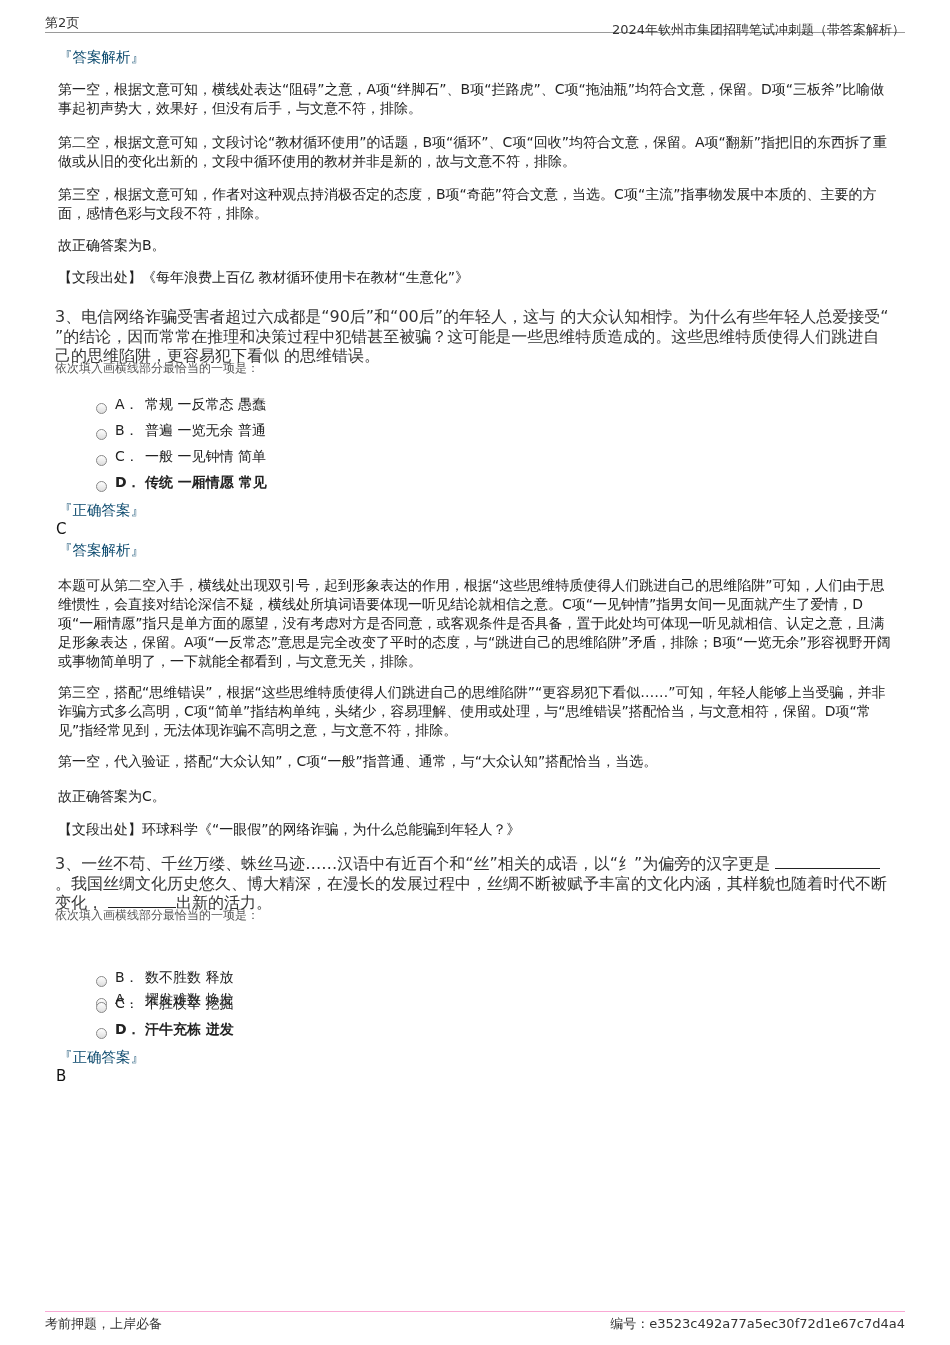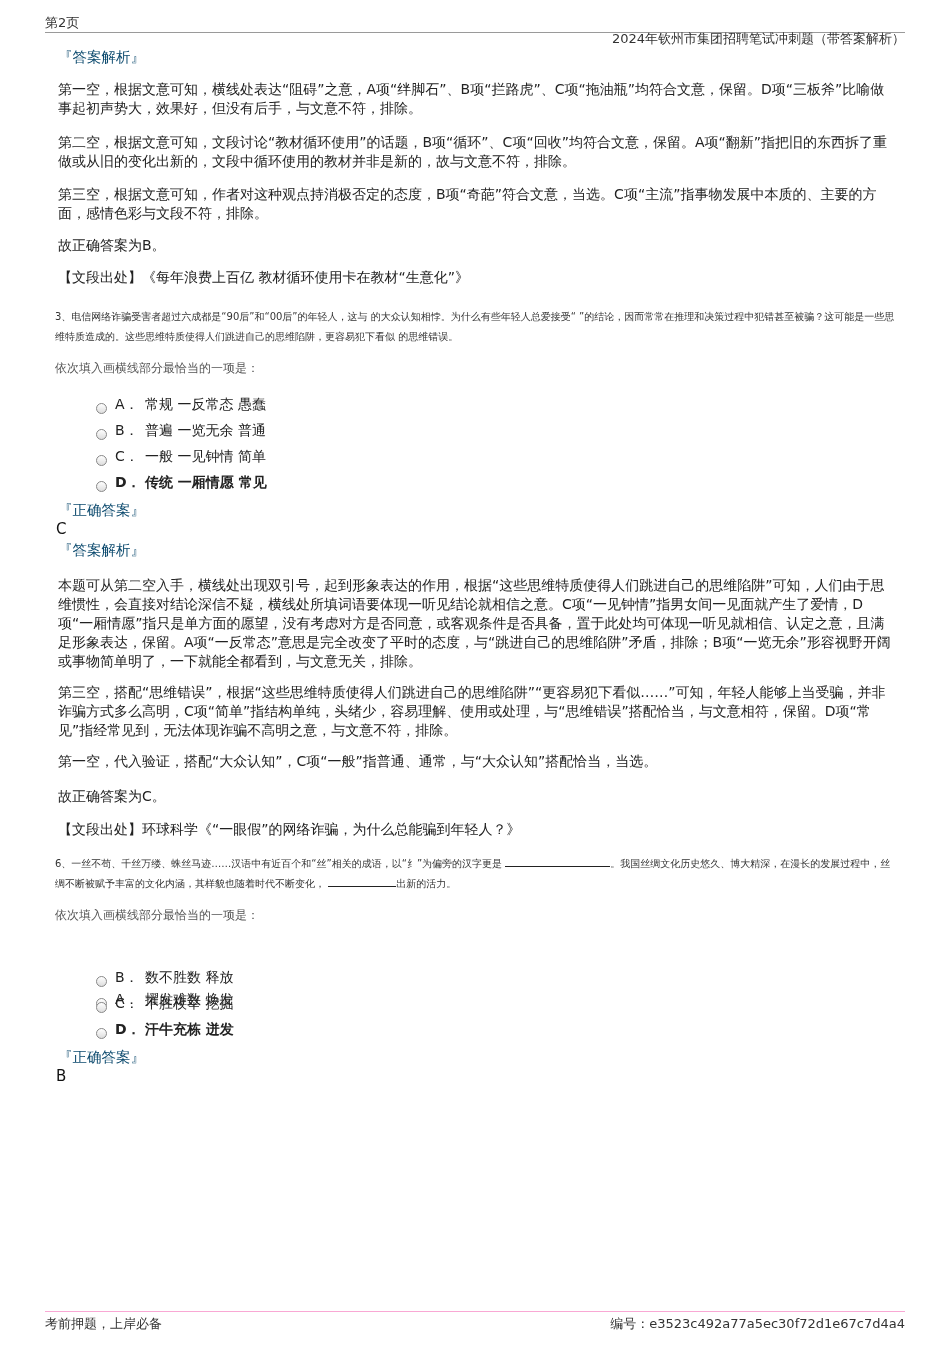--- a/index.html
+++ b/index.html
@@ -7,32 +7,32 @@
     width: 950px; height: 1345px; position: relative; overflow: hidden;
     font-family: "DejaVu Sans", "Liberation Sans", sans-serif;
     color: #222;
   }
   .header {
     position: absolute; left: 45px; right: 45px; top: 14px; height: 18px;
     border-bottom: 1px solid #9a9a9a;
     font-size: 13px; color: #333;
   }
   .header .left { position: absolute; left: 0; top: 0; }
-  .header .right { position: absolute; right: 0; top: 16px; margin-left: 40px; }
+  .header .right { position: absolute; right: 0; top: 7px; margin-left: 40px; }
   .footer {
     position: absolute; left: 45px; right: 45px; top: 1311px; height: 18px;
     border-top: 1px solid #f9a8d4;
     font-size: 13px; color: #333;
   }
   .footer .left { position: absolute; left: 0; top: 3px; }
   .footer .right { position: absolute; right: 0; top: 3px; }
   .abs { position: absolute; }
   .p { font-size: 14px; line-height: 19px; color: #222; width: 840px; }
   .tag { font-size: 14.5px; color: #0c4a6e; }
-  .q { font-size: 10px; line-height: 19.5px; color: #333; width: 840px; }
+  .q { font-size: 16px; line-height: 19.5px; color: #333; width: 840px; }
   .instr { font-size: 12px; color: #555; }
   .opt { position: absolute; left: 96px; font-size: 14px; height: 20px; color: #222; }
   .opt .radio {
     display: inline-block; width: 9px; height: 9px; border-radius: 50%;
     border: 1px solid #888; background: linear-gradient(#fff,#ddd);
     vertical-align: middle; margin-right: 8px; position: relative; top: 3px;
   }
   .opt .letter { display: inline-block; width: 30px; }
   .ans { font-size: 15px; color: #111; }
   .blank { display: inline-block; border-bottom: 1px solid #222; height: 12px; vertical-align: baseline; }
@@ -72,21 +72,21 @@
 <div class="abs ans" style="left:56px; top:520px;">C</div>
 <div class="abs tag" style="left:58px; top:541px;">『答案解析』</div>
 
 <div class="abs p" style="left:58px; top:576px;">本题可从第二空入手，横线处出现双引号，起到形象表达的作用，根据“这些思维特质使得人们跳进自己的思维陷阱”可知，人们由于思维惯性，会直接对结论深信不疑，横线处所填词语要体现一听见结论就相信之意。C项“一见钟情”指男女间一见面就产生了爱情，D项“一厢情愿”指只是单方面的愿望，没有考虑对方是否同意，或客观条件是否具备，置于此处均可体现一听见就相信、认定之意，且满足形象表达，保留。A项“一反常态”意思是完全改变了平时的态度，与“跳进自己的思维陷阱”矛盾，排除；B项“一览无余”形容视野开阔或事物简单明了，一下就能全都看到，与文意无关，排除。</div>
 <div class="abs p" style="left:58px; top:683px;">第三空，搭配“思维错误”，根据“这些思维特质使得人们跳进自己的思维陷阱”“更容易犯下看似……”可知，年轻人能够上当受骗，并非诈骗方式多么高明，C项“简单”指结构单纯，头绪少，容易理解、使用或处理，与“思维错误”搭配恰当，与文意相符，保留。D项“常见”指经常见到，无法体现诈骗不高明之意，与文意不符，排除。</div>
 <div class="abs p" style="left:58px; top:752px;">第一空，代入验证，搭配“大众认知”，C项“一般”指普通、通常，与“大众认知”搭配恰当，当选。</div>
 <div class="abs p" style="left:58px; top:787px;">故正确答案为C。</div>
 <div class="abs p" style="left:58px; top:820px;">【文段出处】环球科学《“一眼假”的网络诈骗，为什么总能骗到年轻人？》</div>
 
 <div class="abs q" style="left:55px; top:854px;">
-  <span>6、一丝不苟、千丝万缕、蛛丝马迹……汉语中有近百个和“丝”相关的成语，以“纟”为偏旁的汉字更是</span>
+  <span>3、一丝不苟、千丝万缕、蛛丝马迹……汉语中有近百个和“丝”相关的成语，以“纟”为偏旁的汉字更是</span>
   <span class="blank" style="width:105px;"></span><span>。我国丝绸文化历史悠久、博大精深，在漫长的发展过程中，丝绸不断被赋予丰富的文化内涵，其样貌也随着时代不断变化，</span>
   <span class="blank" style="width:68px;"></span><span>出新的活力。</span>
 </div>
 <div class="abs instr" style="left:55px; top:907px;">依次填入画横线部分最恰当的一项是：</div>
 
 <div class="opt" style="top:943px;margin-top:48px;">
   <span class="radio"></span><span class="letter">A．</span><span>擢发难数 焕发</span>
 </div>
 <div class="opt" style="top:969px;">
   <span class="radio"></span><span class="letter">B．</span><span>数不胜数 释放</span>

